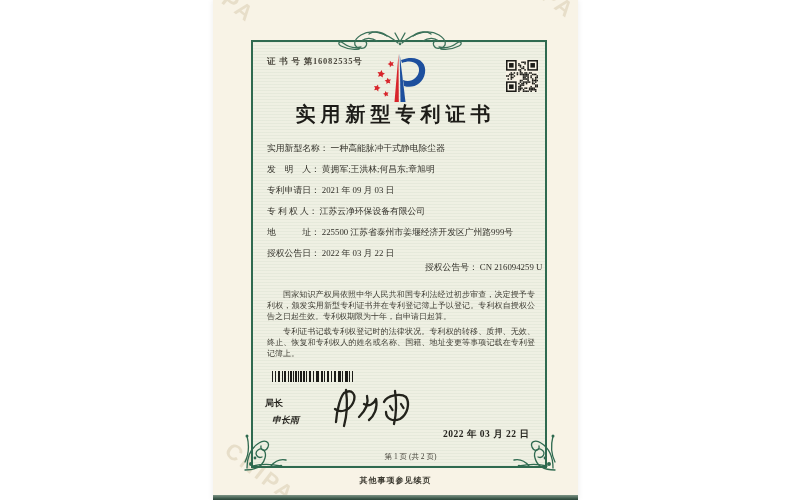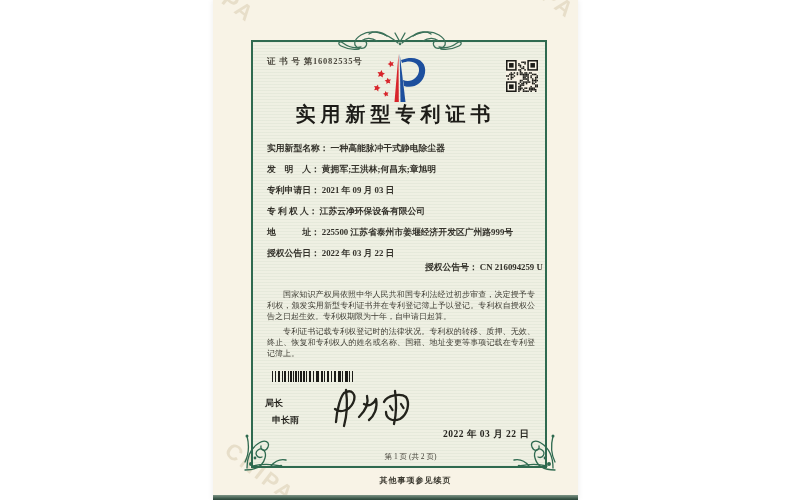--- a/index.html
+++ b/index.html
@@ -37,37 +37,37 @@
     position:absolute;left:54px;top:56px;
     font-size:8.5px;letter-spacing:0.8px;color:#4b483e;font-weight:600;
   }
   .logo{position:absolute;left:158px;top:50px;width:58px;height:57px;}
   .qr{position:absolute;left:293px;top:60px;width:32px;height:32px;}
   .title{
     position:absolute;left:0;top:101px;width:365px;text-align:center;
     font-size:20px;font-weight:bold;letter-spacing:5px;color:#1d1c18;
   }
   .fields{position:absolute;left:54px;top:143px;width:280px;}
-  .frow{position:relative;height:21px;font-size:8.8px;font-weight:700;color:#33312a;white-space:nowrap;}
+  .frow{position:relative;height:21px;font-size:8.8px;font-weight:400;color:#33312a;white-space:nowrap;}
   .frow .lab{display:inline-block;}
   .frow .val{display:inline-block;margin-left:2px;}
   .pair2{position:absolute;left:158px;top:14px;}
   .paras{
     position:absolute;left:54px;top:289px;width:268px;
     font-size:8px;line-height:11px;color:#3f3d34;text-align:justify;font-weight:500;
   }
   .paras p{margin:0 0 4px 0;text-indent:2em;}
   .barcode{position:absolute;left:59px;top:371px;height:11px;display:flex;align-items:stretch;}
   .barcode i{display:block;background:#1c1c18;}
   .director-label{position:absolute;left:52px;top:397px;font-size:9px;font-weight:700;color:#2b2a24;}
-  .director-name{position:absolute;left:59px;top:414px;font-size:9px;font-weight:700;color:#2b2a24;}
+  .director-name{position:absolute;left:59px;top:414px;font-size:9px;font-weight:700;color:#2b2a24;font-style:italic;}
   .signature{position:absolute;left:110px;top:386px;width:100px;height:48px;}
   .issue-date{position:absolute;left:230px;top:428px;font-size:9.5px;font-weight:700;color:#26251f;letter-spacing:0.5px;}
   .page-num{position:absolute;left:0;top:452px;width:365px;text-align:center;font-size:7.5px;color:#45433a;padding-left:15px;}
-  .note{position:absolute;left:0;top:475px;width:365px;text-align:center;font-size:8px;font-weight:600;color:#3c3a31;letter-spacing:1px;padding-left:20px;}
+  .note{position:absolute;left:0;top:475px;width:365px;text-align:center;font-size:8px;font-weight:600;color:#3c3a31;letter-spacing:1px;}
   .bottom-strip{
     position:absolute;left:0;bottom:0;width:365px;height:5px;
     background:linear-gradient(180deg,#7d9486 0%,#3c584a 70%,#2c443a 100%);
   }
 </style>
 </head>
 <body>
 
 <div class="paper">
 

